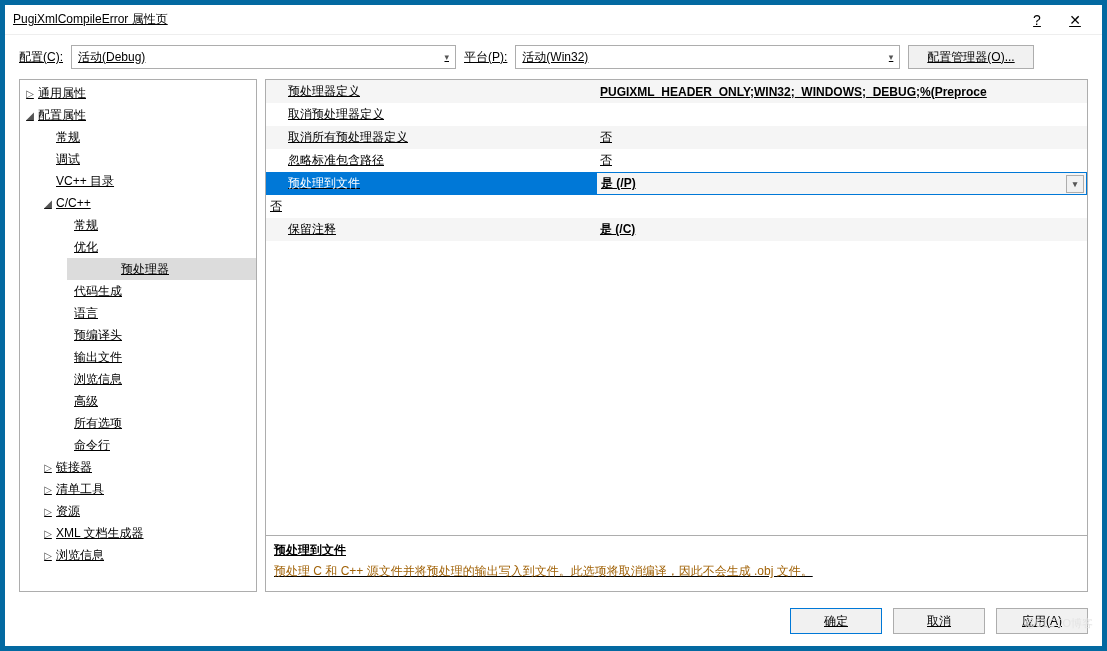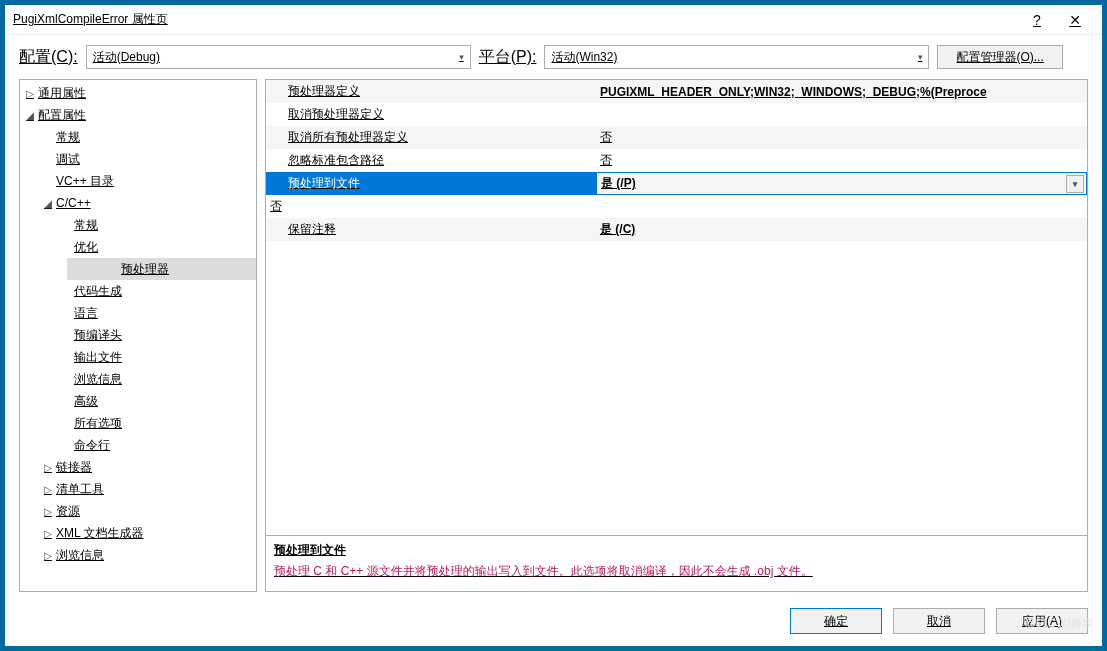--- a/index.html
+++ b/index.html
@@ -2,21 +2,21 @@
 <html><head>
   <meta charset="utf-8">
   <style>
     * { box-sizing: border-box; margin: 0; padding: 0; }
     body { font-family: "Microsoft YaHei", "Segoe UI", sans-serif; font-size: 12px; background: #fff; color: #000; }
     .window { width: 1107px; height: 651px; border: 5px solid #0369a1; display: flex; flex-direction: column; background: #fff; text-decoration: underline; }
     .titlebar { height: 30px; display: flex; align-items: center; padding: 0 8px; border-bottom: 1px solid #eee; }
     .titlebar-text { flex: 1; font-size: 12px; }
     .titlebar-btn { width: 38px; height: 28px; display: flex; align-items: center; justify-content: center; font-size: 14px; cursor: pointer; }
     .topbar { display: flex; align-items: center; padding: 10px 12px 10px 14px; gap: 8px; }
-    .topbar label { font-size: 16px; white-space: nowrap; }
+    .topbar label { font-size: 12px; white-space: nowrap; }
     .combo { height: 24px; border: 1px solid #adadad; background: #fff; display: flex; align-items: center; padding: 0 6px; font-size: 12px; position: relative; }
     .combo.cfg { flex: 1; min-width: 0; max-width: 385px; }
     .combo.plat { flex: 1; min-width: 0; max-width: 385px; }
     .combo-text { flex: 1; }
     .combo-arrow { font-size: 9px; color: #555; }
     .mgr-btn { height: 24px; padding: 0 18px; border: 1px solid #adadad; background: #f1f1f1; font-size: 12px; cursor: pointer; }
     .main { flex: 1; display: flex; padding: 0 14px 8px 14px; gap: 8px; min-height: 0; }
     .tree { width: 238px; border: 1px solid #adadad; overflow-y: auto; overflow-x: hidden; padding: 2px 0; }
     .tree-item { display: flex; align-items: center; height: 22px; padding-left: 6px; font-size: 12px; cursor: pointer; white-space: nowrap; }
     .tree-item.selected { background: #dcdcdc; margin-left: 47px; }
@@ -29,21 +29,21 @@
     .grid-row { display: flex; height: 23px; align-items: center; font-size: 12px; }
     .grid-row.alt { background: #f5f5f5; }
     .grid-row.sel .grid-label { background: #0078d7; color: #fff; }
     .grid-label { width: 330px; padding-left: 22px; height: 100%; display: flex; align-items: center; flex-shrink: 0; }
     .grid-value { flex: 1; padding-left: 4px; height: 100%; display: flex; align-items: center; overflow: hidden; white-space: nowrap; }
     .grid-value.bold { font-weight: bold; }
     .grid-row.sel .grid-value { border: 1px solid #0078d7; position: relative; }
     .dd-arrow { position: absolute; right: 2px; width: 18px; height: 18px; border: 1px solid #adadad; display: flex; align-items: center; justify-content: center; font-size: 9px; color: #555; background: #f1f1f1; cursor: pointer; }
     .desc { border-top: 1px solid #adadad; padding: 6px 8px; min-height: 56px; }
     .desc-title { font-weight: bold; font-size: 12px; margin-bottom: 4px; }
-    .desc-text { font-size: 12px; color: #be185d; }
+    .desc-text { font-size: 12px; color: #a16207; }
     .footer { display: flex; justify-content: flex-end; padding: 8px 14px 12px; gap: 11px; }
     .btn { width: 92px; height: 26px; border: 1px solid #adadad; background: #f1f1f1; font-size: 12px; cursor: pointer; }
     .btn.primary { border: 1px solid #0078d7; }
     .watermark { position: absolute; right: 14px; bottom: 20px; color: #e4e4e4; font-size: 11px; pointer-events: none; }
   </style>
 </head>
 <body>
 
 <div class="window">
   <div class="titlebar">

